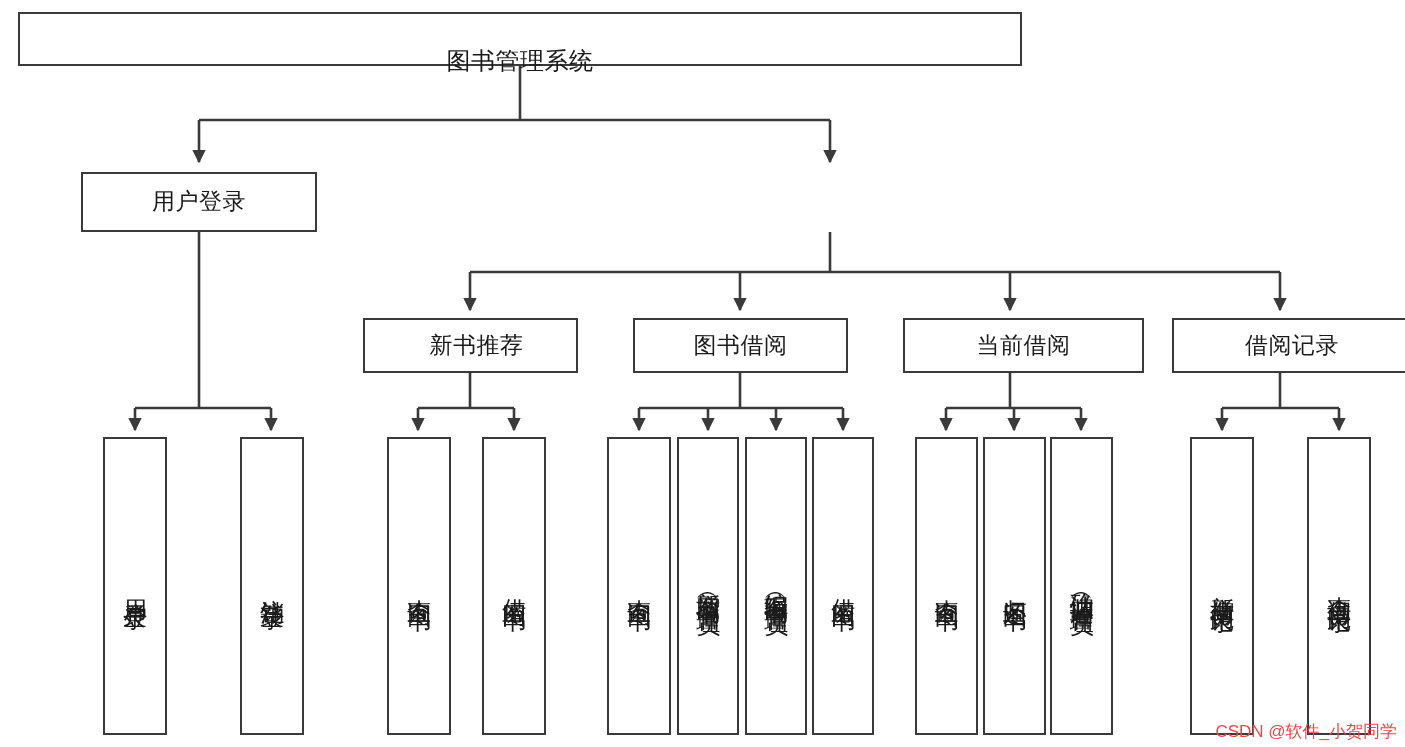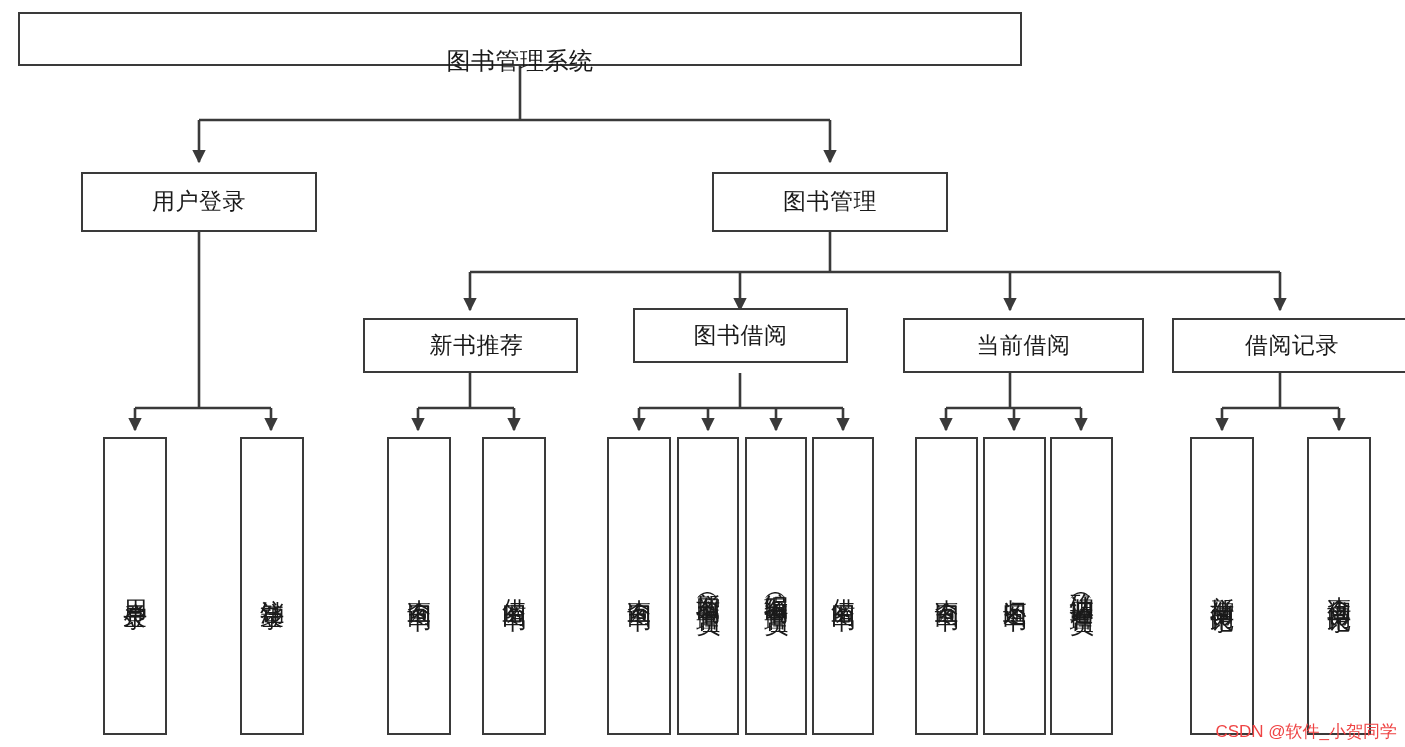--- a/index.html
+++ b/index.html
@@ -135,29 +135,26 @@
   </svg>
 
   <div class="node horiz root" style="left:18px; top:12px; width:1004px; height:54px;">
     <span class="label">图书管理系统</span>
   </div>
 
   <div class="node horiz" style="left:81px; top:172px; width:236px; height:60px;">
     <span class="label">用户登录</span>
   </div>
 
-  <div class="node horiz" style="left:712px; top:172px; width:236px; height:60px;">
-    <span class="label">图书管理</span>
-  </div>
 
   <div class="node horiz" style="left:363px; top:318px; width:215px; height:55px;padding-left:12px;">
     <span class="label">新书推荐</span>
   </div>
 
-  <div class="node horiz" style="left:633px; top:308px; width:215px; height:55px;">
+  <div class="node horiz" style="left:633px; top:318px; width:215px; height:55px;">
     <span class="label">图书借阅</span>
   </div>
 
   <div class="node horiz" style="left:903px; top:318px; width:241px; height:55px;">
     <span class="label">当前借阅</span>
   </div>
 
   <div class="node horiz" style="left:1172px; top:318px; width:240px; height:55px;">
     <span class="label">借阅记录</span>
   </div>

